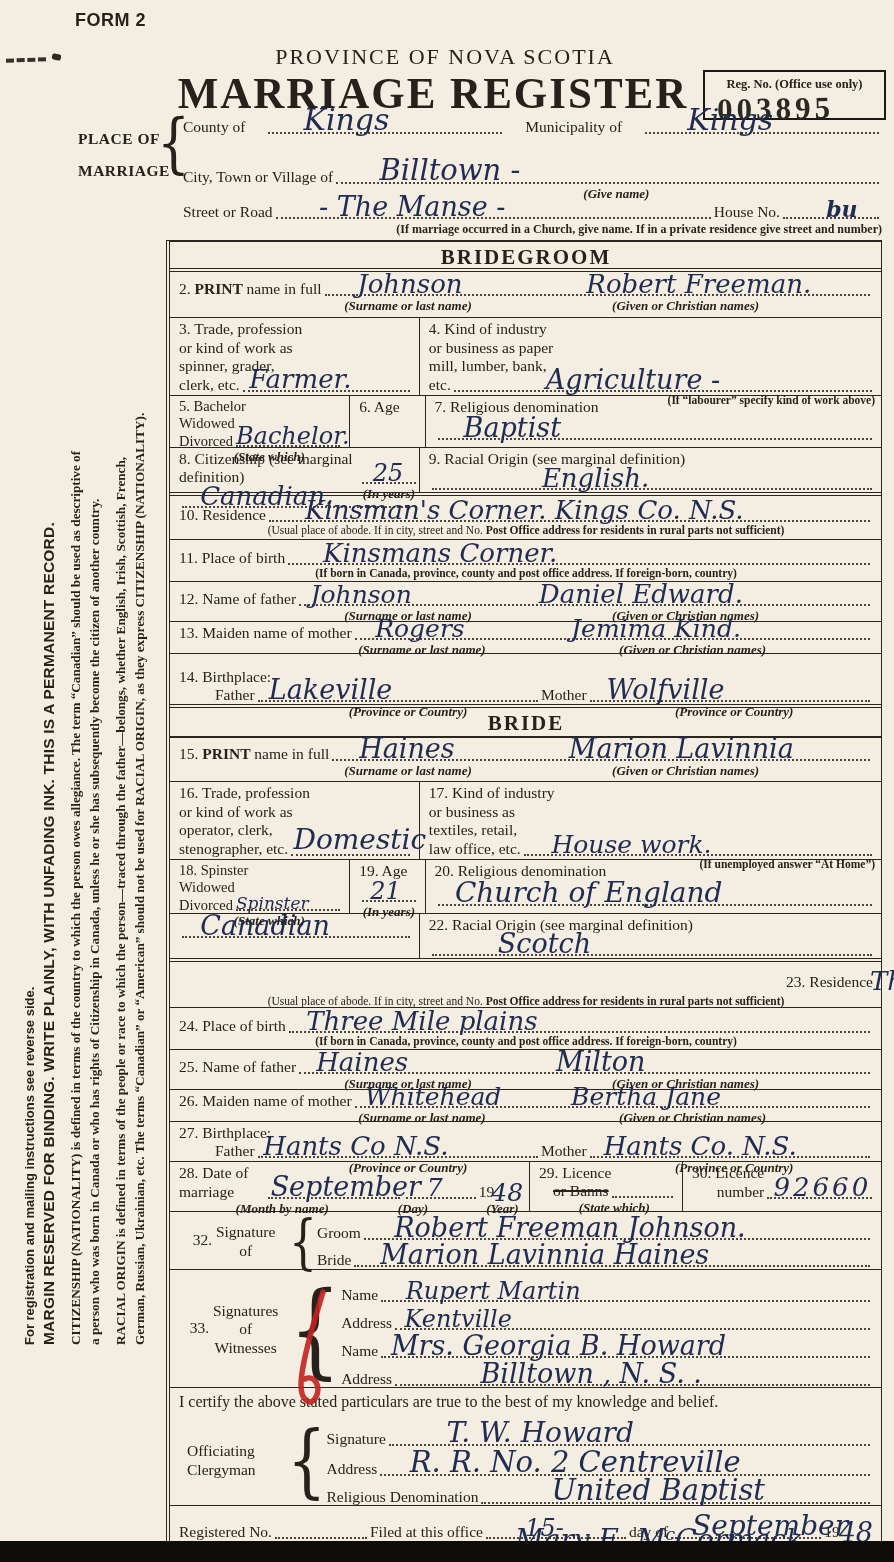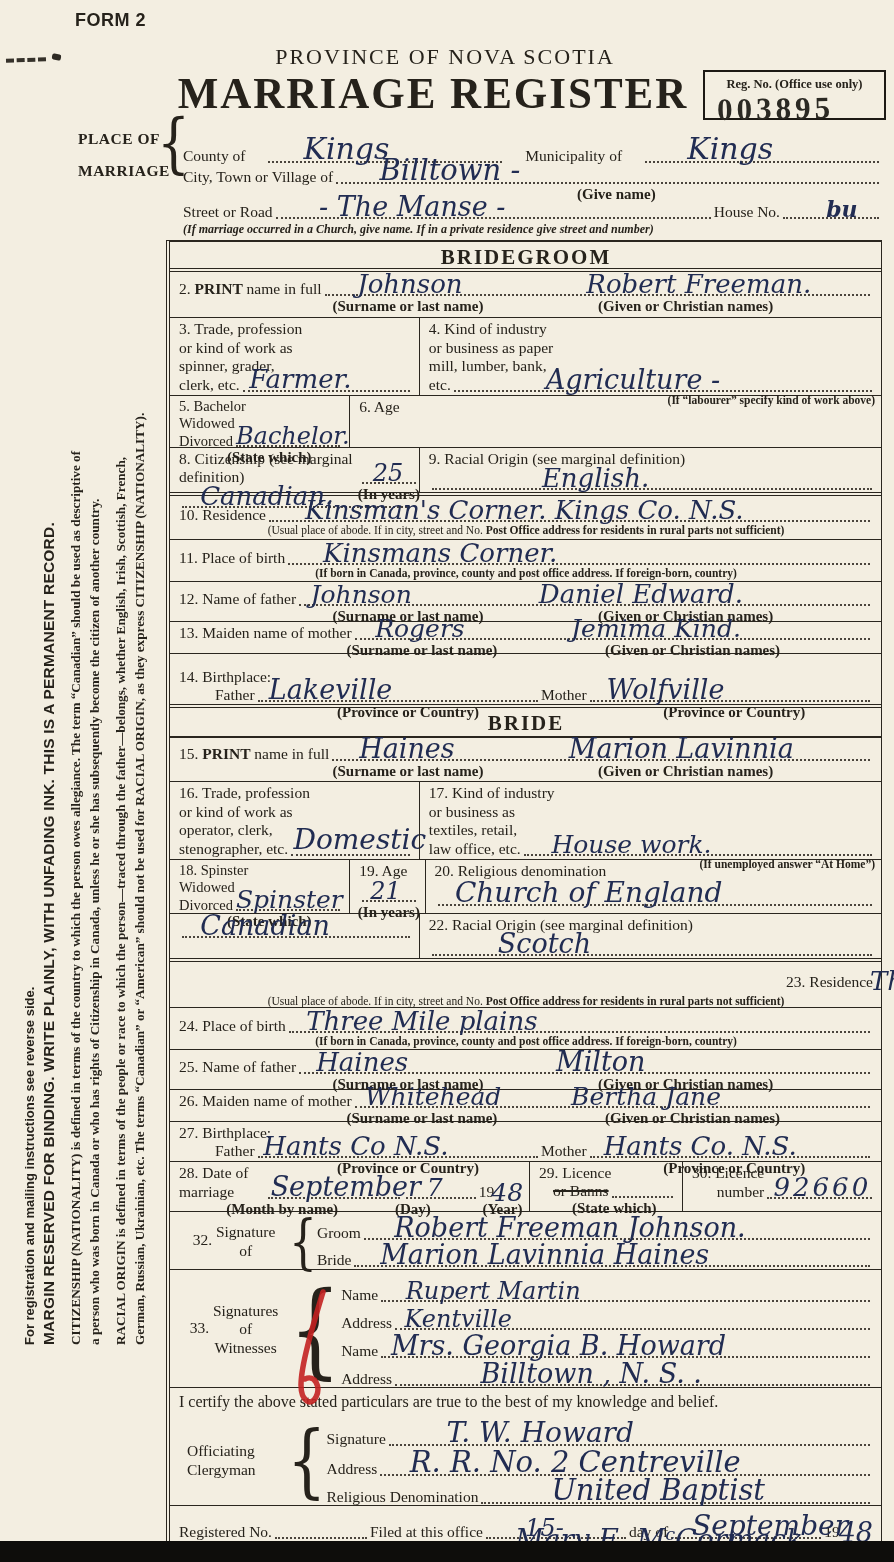--- a/index.html
+++ b/index.html
@@ -9,21 +9,21 @@
 
   
   .lbl{ font-size:15.5px; line-height:1.15; }
   .ml{ white-space:pre-line; font-size:15.5px; line-height:1.2; }
   .b{ font-weight:bold; }
   .fl{ display:flex; align-items:flex-end; }
   .d{ flex:1; border-bottom:2px dotted #4a443c; position:relative; margin:0 3px 2px 3px; height:5px; align-self:flex-end; }
   .hw{ font-family:"DejaVu Serif", serif; font-style:italic; color:#212c52; white-space:nowrap; line-height:1; }
   .on{ position:absolute; bottom:-3px; font-size:24px; }
   .cap{ font-weight:bold; font-size:11.5px; }
-  .cp{ position:relative; height:13px; font-weight:bold; font-size:15px; }
+  .cp{ position:relative; height:13px; font-weight:bold; font-size:13px;font-style:italic; }
   .cp span{ position:absolute; transform:translateX(-50%); white-space:nowrap; }
   .r{ position:relative; border-bottom:1.5px solid #2a261f; padding:2px 8px 0 9px; }
   .dbl{ border-bottom:4px double #2a261f; }
   .split{ display:flex; padding:0; }
   .cell{ position:relative; padding:2px 6px 0 9px; }
   .cell + .cell{ border-left:1.5px solid #2a261f; }
   .c35{ width:35%; } .c25{ width:25.2%; } .c10{ width:10.6%; } .cfx{ flex:1; }
   .c50{ width:50.5%; } .c21{ width:21.5%; }
   .ttl{ text-align:center; font-weight:bold; font-size:21px; letter-spacing:2px; padding-top:3px; }
   .brace{ font-family:"DejaVu Serif",serif; line-height:1; align-self:center; color:#26221b; }
@@ -72,21 +72,21 @@
   <div class="bigtitle">MARRIAGE REGISTER</div>
   <div class="regbox">
     <div class="cap">Reg. No.   (Office use only)</div>
   </div>
   <div class="stamp">003895</div>
 
   <div class="place-lbl" style="top:130px;text-align:center;">PLACE OF</div>
   <div class="place-lbl" style="top:162px;">MARRIAGE</div>
   <div class="place-brace brace"></div>
 
-  <div class="pline fl" style="top:147px;gap:20px;">
+  <div class="pline fl" style="top:118px;gap:20px;">
     <span class="lbl">County of</span>
     <span class="d">
         <span class="hw on" style="left:15%; font-size:30px;">Kings</span>
       </span>
     <span class="lbl">Municipality of</span>
     <span class="d">
         <span class="hw on" style="left:18%; font-size:30px;">Kings</span>
       </span>
   </div>
   <div class="pline fl" style="top:168px;">
@@ -101,21 +101,21 @@
   <div class="pline fl" style="top:203px;">
     <span class="lbl">Street or Road</span>
     <span class="d">
         <span class="hw on" style="left:10%; font-size:27px;">-  The Manse  -</span>
       </span>
     <span class="lbl">House No.</span>
     <span class="d" style="min-width:96px; flex:0 0 96px;">
         <span class="hw on" style="left:45%; font-size:22px; font-weight:bold;">bu</span>
       </span>
   </div>
-  <div class="pline" style="top:222px; text-align:left; font-weight:bold; font-size:12px;font-style:italic;">(If marriage occurred in a Church, give name.   If in a private residence give street and number)</div>
+  <div class="pline" style="top:222px; text-align:right; font-weight:bold; font-size:12px;">(If marriage occurred in a Church, give name.   If in a private residence give street and number)</div>
 
   <div class="margin-wrap">
     <div class="margin-strip">
       <div class="m-sm">For registration and mailing instructions see reverse side.</div>
       <div class="m-lg">MARGIN RESERVED FOR BINDING.   WRITE PLAINLY,  WITH UNFADING INK.   THIS IS A PERMANENT RECORD.</div>
       <div class="m-md" style="margin-top:6px;">CITIZENSHIP (NATIONALITY) is defined in terms of the country to which the person owes allegiance.   The term “Canadian” should be used as descriptive of</div>
       <div class="m-md">a person who was born in Canada or who has rights of Citizenship in Canada, unless he or she has subsequently become the citizen of another country.</div>
       <div class="m-md" style="margin-top:6px;">RACIAL ORIGIN is defined in terms of the people or race to which the person—traced through the father—belongs, whether English, Irish, Scottish, French,</div>
       <div class="m-md">German, Russian, Ukrainian, etc.   The terms “Canadian” or “American” should not be used for RACIAL ORIGIN, as they express CITIZENSHIP (NATIONALITY).</div>
     </div>
@@ -183,20 +183,28 @@
         <div class="lbl">6.  Age</div>
         <div class="fl" style="height:22px;margin-top:48px;">
             <span class="d">
               <span class="hw on" style="left:20%; font-size:24px;">25</span>
             </span>
           </div>
         <div class="cp">
             <span style="left:50%;">(In years)</span>
           </div>
       </div>
+      <div class="cell cfx">
+        <div class="lbl">7.  Religious denomination</div>
+        <div class="fl" style="height:26px;">
+            <span class="d">
+              <span class="hw on" style="left:6%; font-size:27px;">Baptist</span>
+            </span>
+          </div>
+      </div>
     </div>
 
     <div class="r dbl split" style="height:48px;">
       <div class="cell c35">
         <div class="lbl">8.  Citizenship (see marginal definition)</div>
         <div class="fl" style="height:24px;">
             <span class="d">
               <span class="hw on" style="left:8%; font-size:26px;">Canadian.</span>
             </span>
           </div>
@@ -319,21 +327,21 @@
       </div>
     </div>
 
     <div class="r split" style="height:54px;">
       <div class="cell c25">
         <div class="ml" style="font-size:14.5px;">18.  Spinster
 Widowed</div>
         <div class="fl">
             <span class="lbl" style="font-size:14.5px;">Divorced</span>
           <span class="d">
-              <span class="hw on" style="left:0; font-size:25px;">Spinster</span>
+              <span class="hw on" style="left:0; font-size:17px;">Spinster</span>
             </span>
           </div>
         <div class="cp">
             <span style="left:55%;">(State which)</span>
           </div>
       </div>
       <div class="cell c10">
         <div class="lbl">19.  Age</div>
         <div class="fl" style="height:24px;">
             <span class="d">

